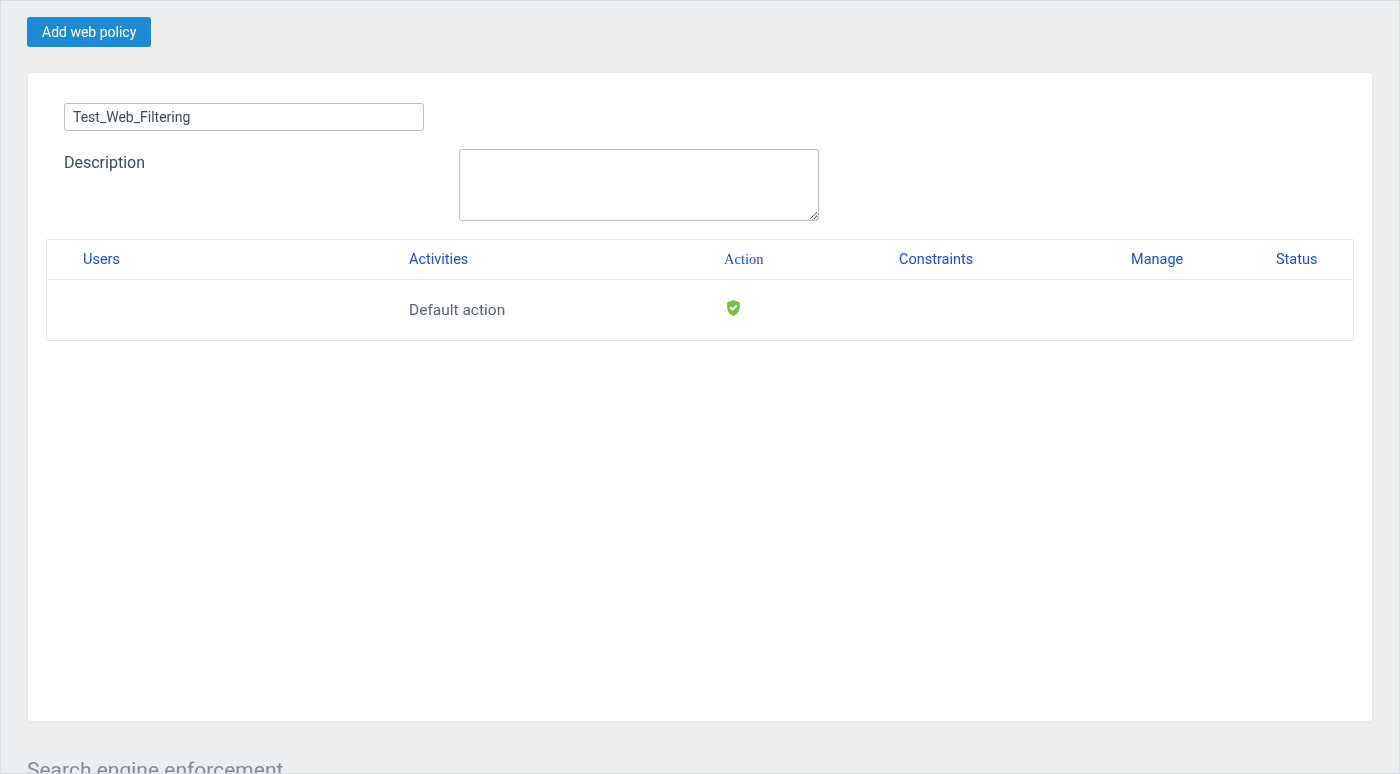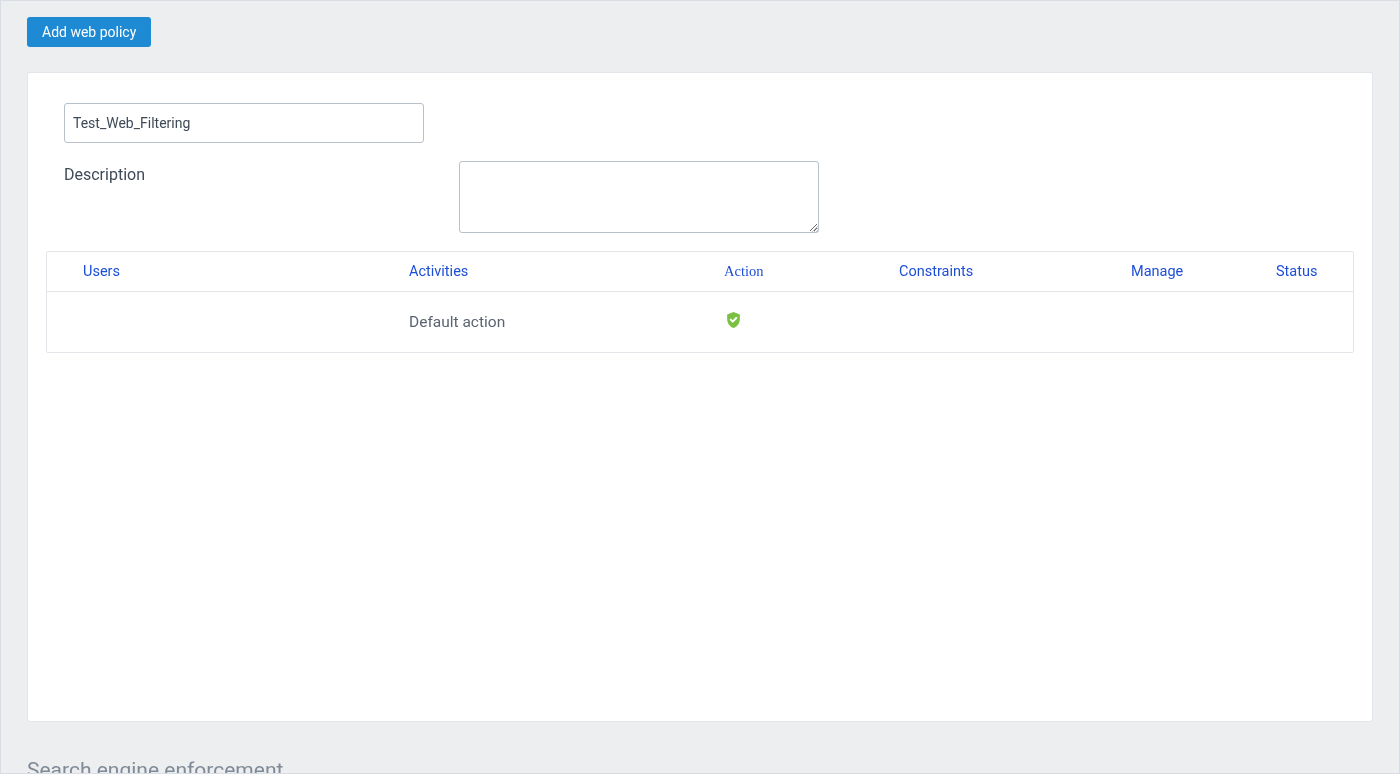--- a/index.html
+++ b/index.html
@@ -51,21 +51,21 @@
       width: 395px;
       font-size: 16px;
       color: #3e4a57;
       padding-top: 4px;
     }
     .required {
       color: #e53e3e;
     }
     .text-input {
       width: 360px;
-      height: 40px;
+      height: 28px;
       border: 1px solid #b8c0c9;
       border-radius: 3px;
       padding: 3px 8px;
       font-size: 14px;
       font-family: inherit;
       color: #3e4a57;
     }
     .textarea-input {
       width: 360px;
       height: 72px;

